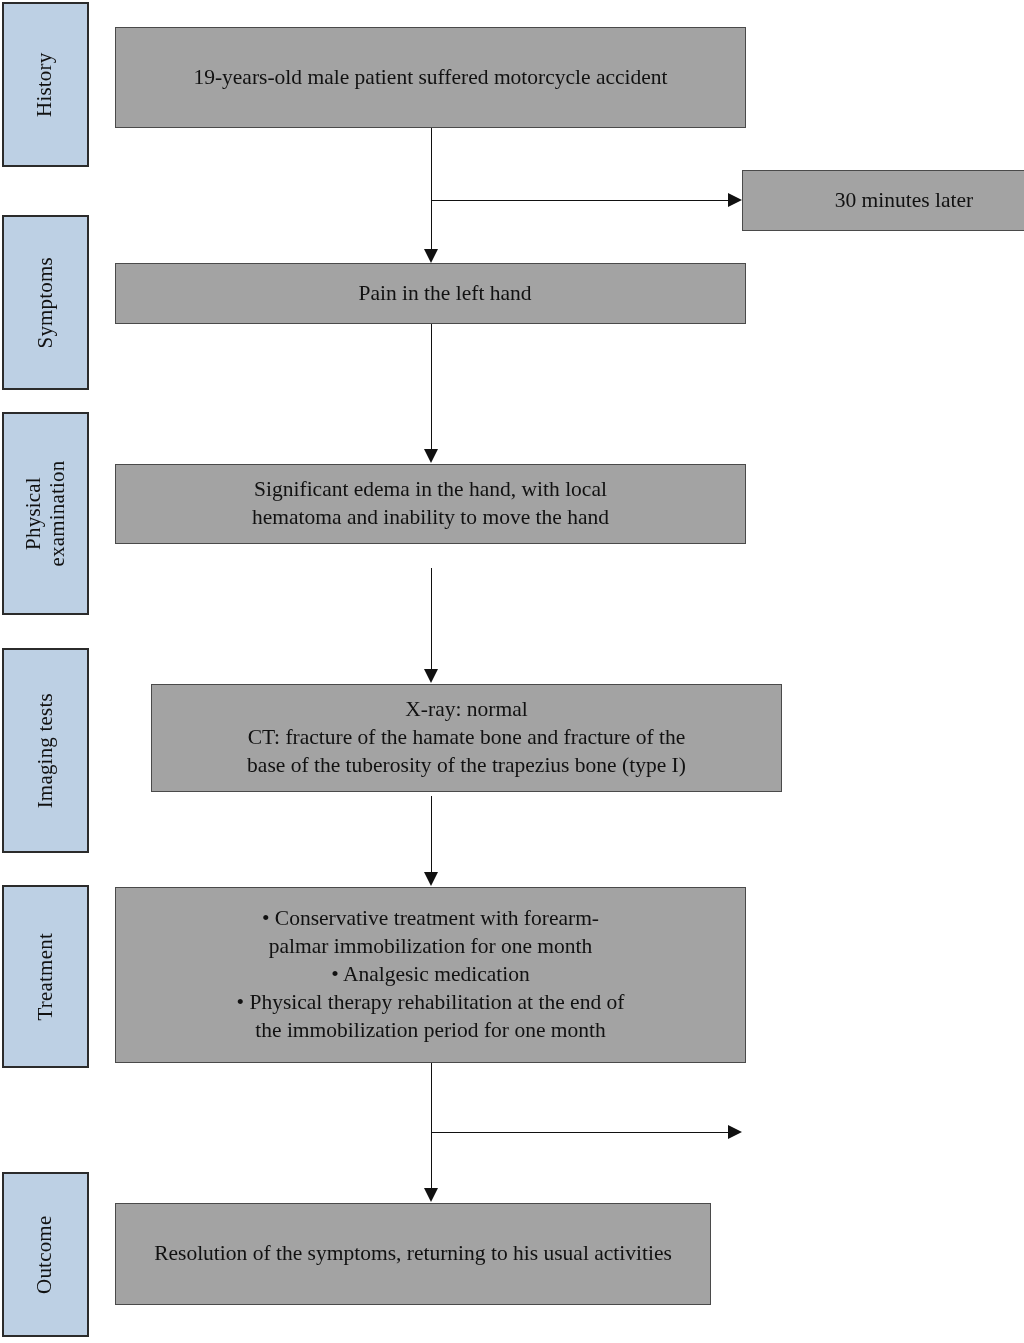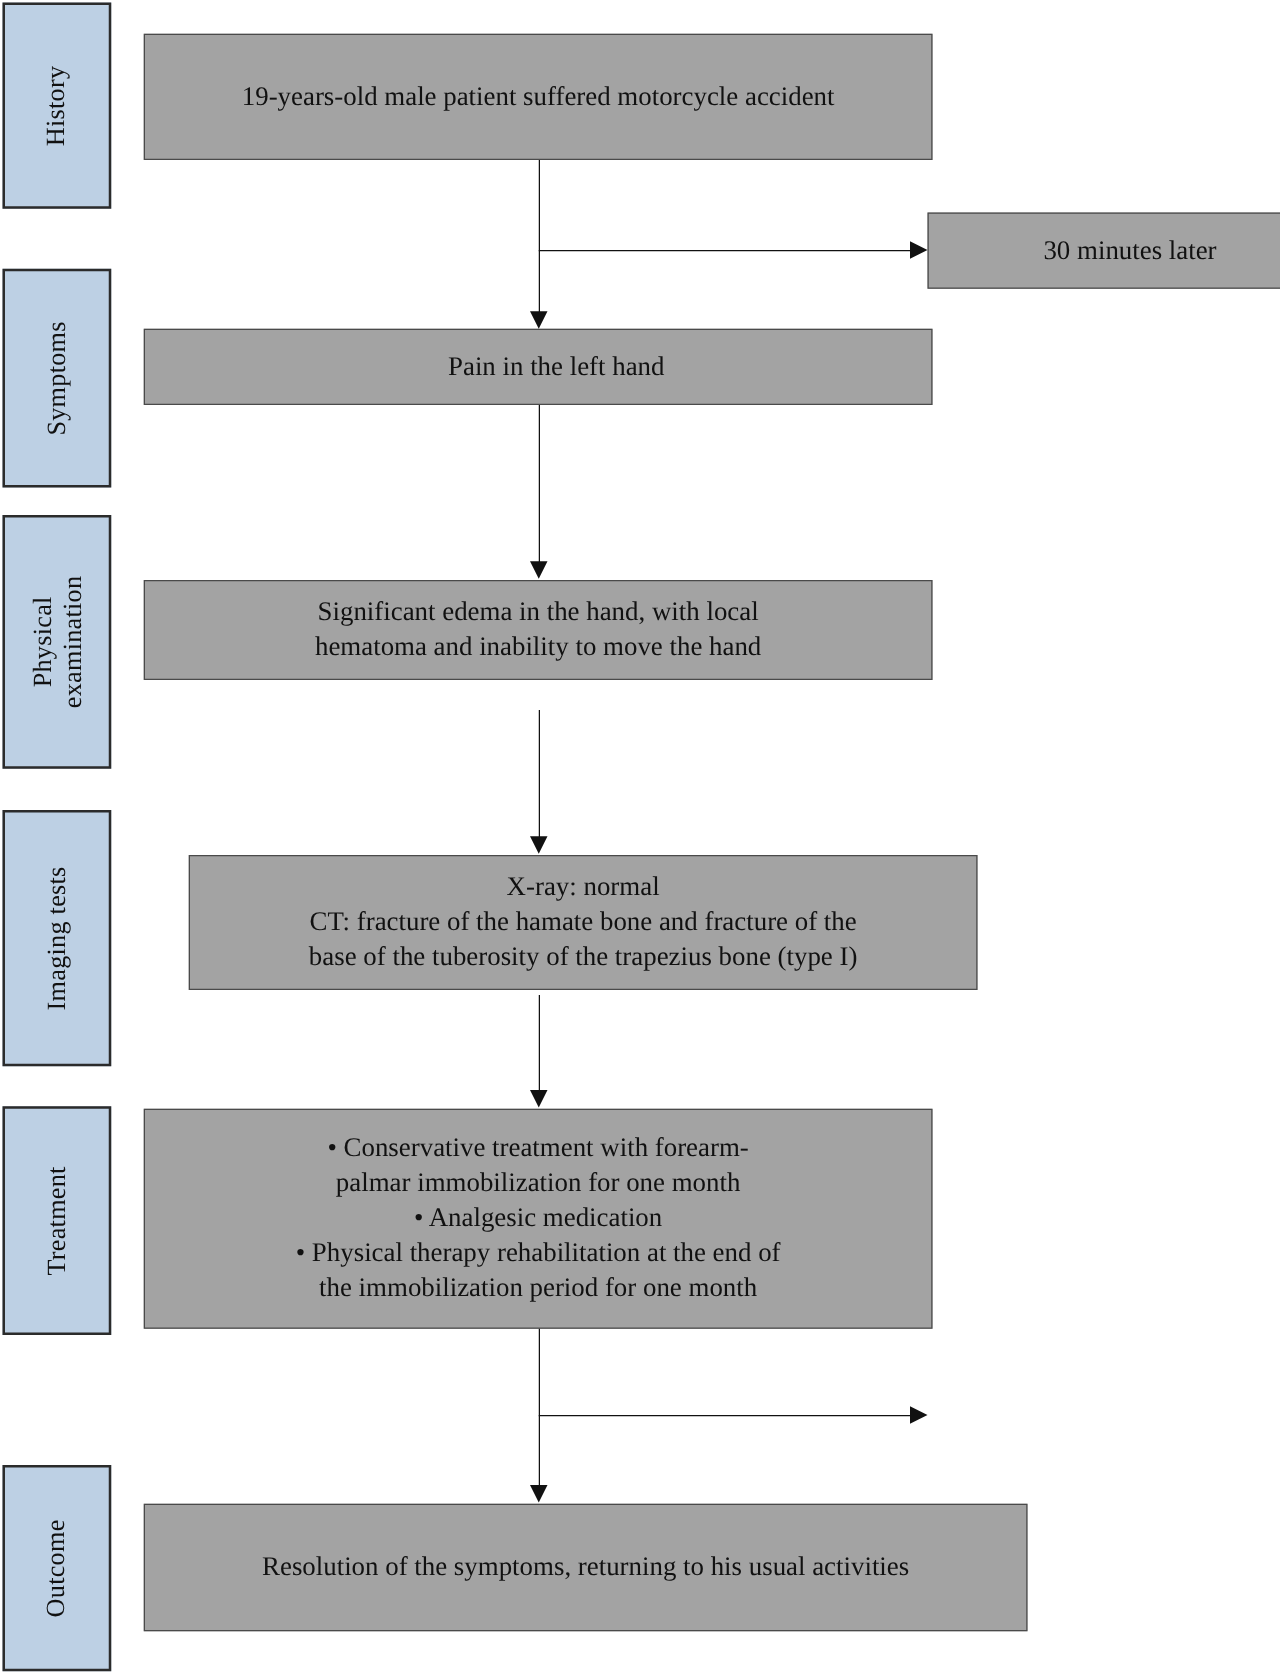--- a/index.html
+++ b/index.html
@@ -137,21 +137,21 @@
   </div>
 
   <div class="flow-box" style="left:115px; top:887px; width:631px; height:176px;">
     <div class="btext">• Conservative treatment with forearm-
 palmar immobilization for one month
 • Analgesic medication
 • Physical therapy rehabilitation at the end of
 the immobilization period for one month</div>
   </div>
 
-  <div class="flow-box" style="left:115px; top:1203px; width:707px; height:102px;">
+  <div class="flow-box" style="left:115px; top:1203px; width:596px; height:102px;">
     <div class="btext">Resolution of the symptoms, returning to his usual activities</div>
   </div>
 
   <div class="flow-box side-box" style="left:742px; top:170px; width:324px; height:61px;">
     <div class="btext">30 minutes later</div>
   </div>
 
 
   <div class="vline" style="left:431px; top:128px; height:122px;"></div>
   <div class="arrow-down" style="left:424px; top:249px;"></div>

